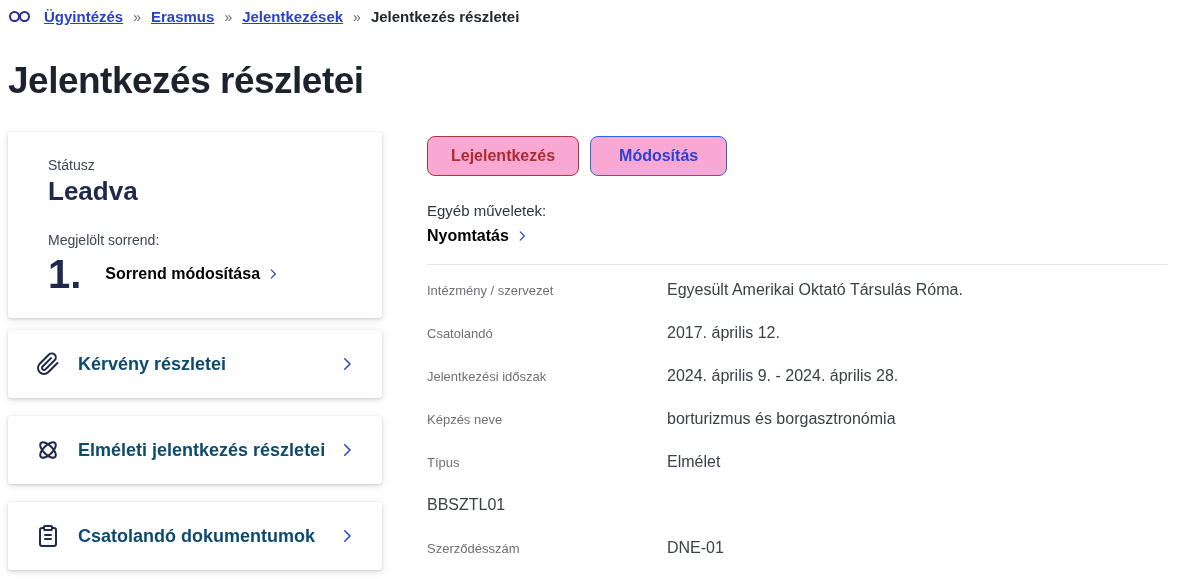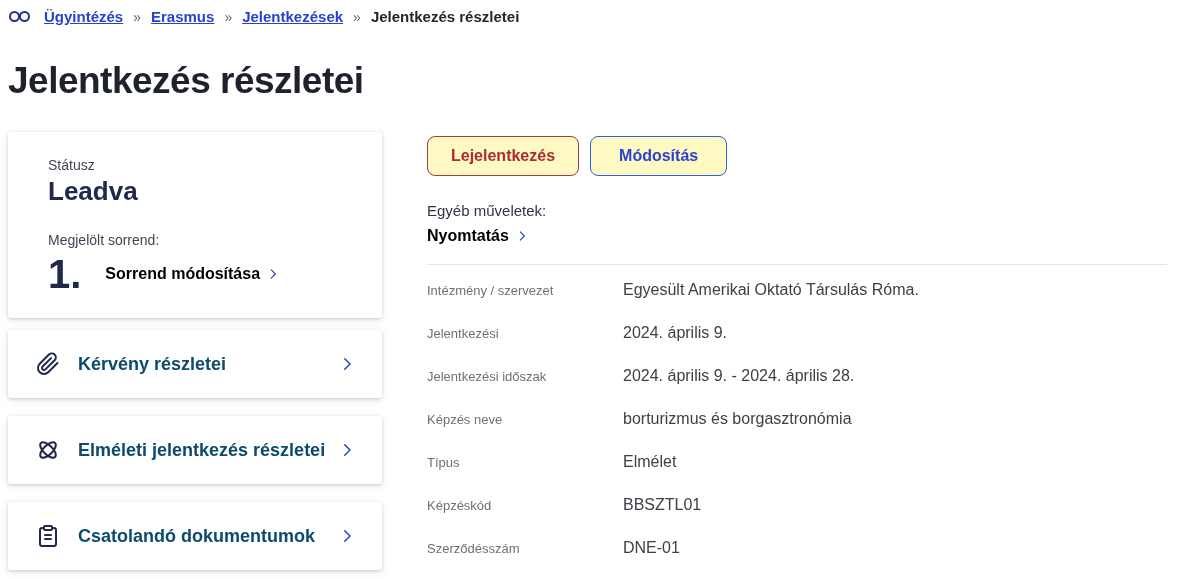--- a/index.html
+++ b/index.html
@@ -81,38 +81,38 @@
     margin-left: 18px;
     font-size: 18px; font-weight: 800; color: #0c4a6e;
   }
   .nav-chev { margin-left: auto; display: inline-flex; }
   .nav-chev svg { width: 18px; height: 18px; stroke: #2742c6; fill: none;
     stroke-width: 2; stroke-linecap: round; stroke-linejoin: round; }
 
   
   .btn-row { display: flex; gap: 11px; margin-top: 4px; }
   .btn {
-    height: 40px; border-radius: 8px; background: #fef9c3;
+    height: 40px; border-radius: 8px; background: #f9a8d4;
     font-family: inherit; font-size: 16px; font-weight: 700;
     cursor: pointer;
   }
   .btn-danger {
     border: 1.5px solid #ad373c; color: #ab2c31; padding: 0 23px;
   }
   .btn-primary {
     border: 1.5px solid #2e62e8; color: #2c40d2; padding: 0 28px;
   }
   .other-label { margin-top: 26px; font-size: 15px; color: #2d3442; }
   .print-link { margin-top: 8px; }
   .divider {
     border: none; border-top: 1px solid #e1e4e9;
     margin-top: 19px; width: 100%;
   }
   .details { margin-top: 3px; }
-  .detail-row { display: flex; align-items: baseline; padding: 12px 0; }
+  .detail-row { display: flex; align-items: baseline; padding: 12px 0; gap: 44px; }
   .detail-row dt {
     flex: 0 0 196px; font-size: 13px; color: #6e7073; font-weight: 400;
   }
   .detail-row dd { font-size: 16px; color: #3c4147; line-height: 19px; }
 </style>
 </head>
 <body>
 
 <div class="page">
 
@@ -215,37 +215,36 @@
       </a>
 
       <hr class="divider">
 
       <dl class="details">
         <div class="detail-row">
           <dt>Intézmény / szervezet</dt>
           <dd>Egyesült Amerikai Oktató Társulás Róma.</dd>
         </div>
         <div class="detail-row">
-          <dt>Jelentkezési</dt>
-          <dd>2024. április 9.</dd>
+          <dt>Csatolandó</dt>
+          <dd>2017. április 12.</dd>
         </div>
         <div class="detail-row">
           <dt>Jelentkezési időszak</dt>
           <dd>2024. április 9. - 2024. április 28.</dd>
         </div>
         <div class="detail-row">
           <dt>Képzés neve</dt>
           <dd>borturizmus és borgasztronómia</dd>
         </div>
         <div class="detail-row">
           <dt>Típus</dt>
           <dd>Elmélet</dd>
         </div>
         <div class="detail-row">
-          <dt>Képzéskód</dt>
           <dd>BBSZTL01</dd>
         </div>
         <div class="detail-row">
           <dt>Szerződésszám</dt>
           <dd>DNE-01</dd>
         </div>
       </dl>
 
     </main>
   </div>

